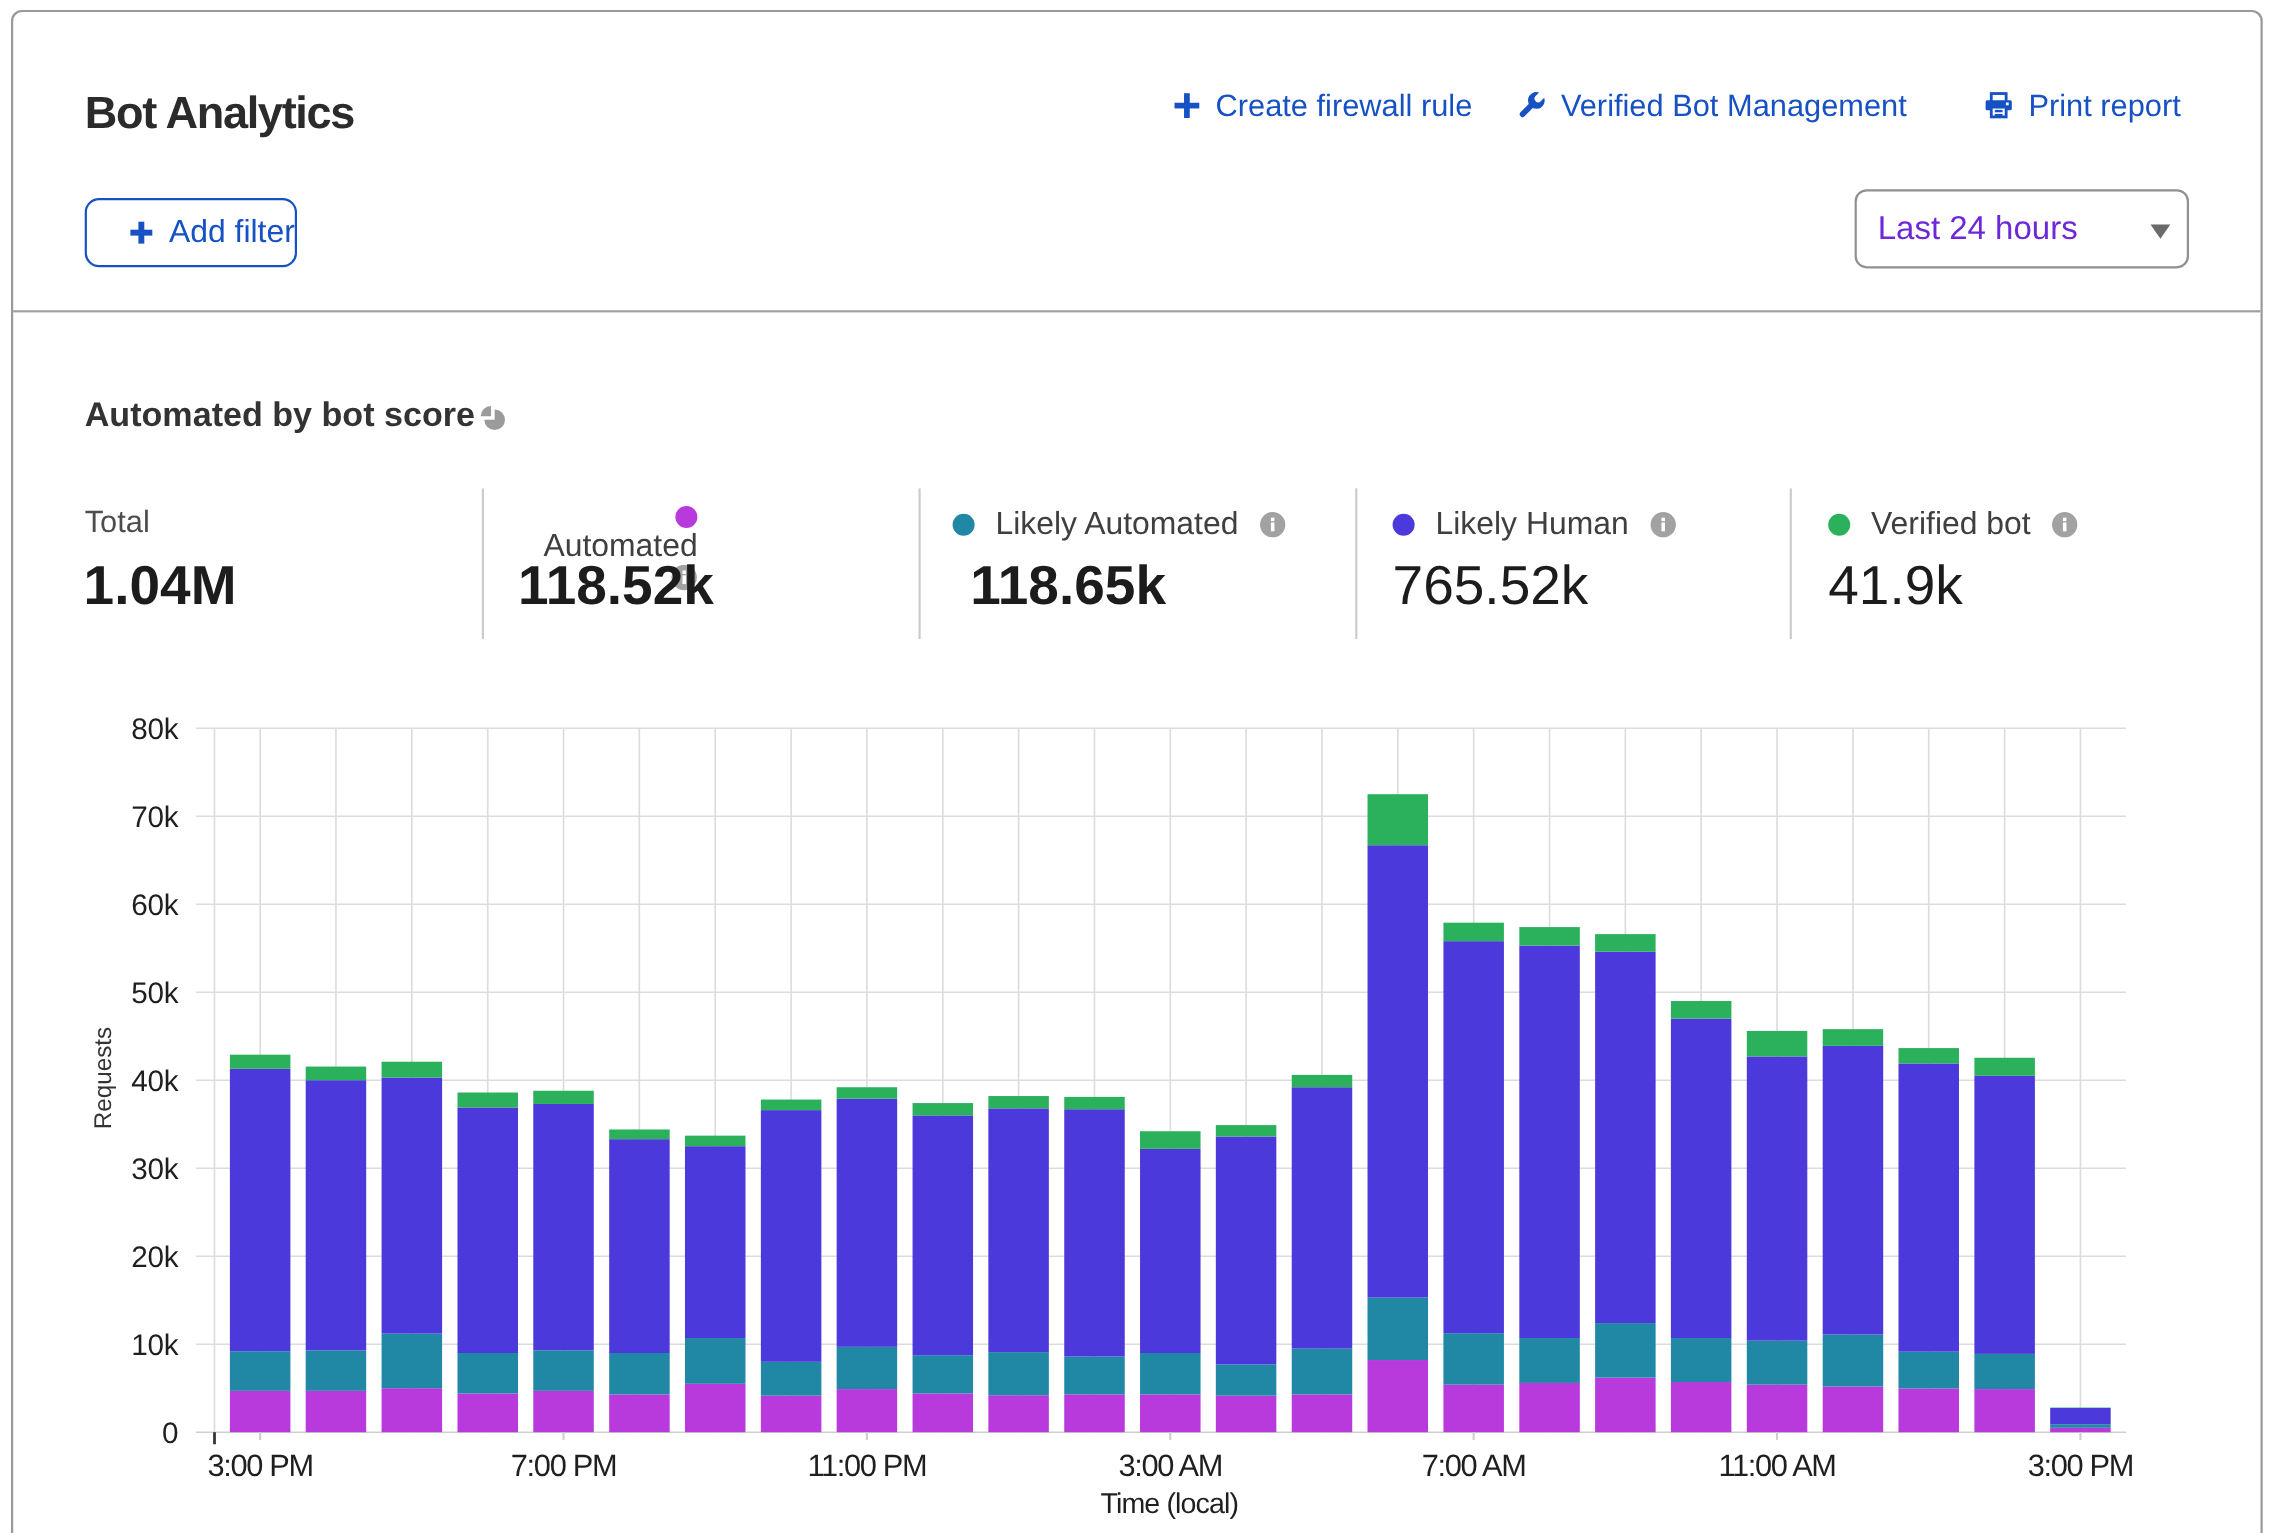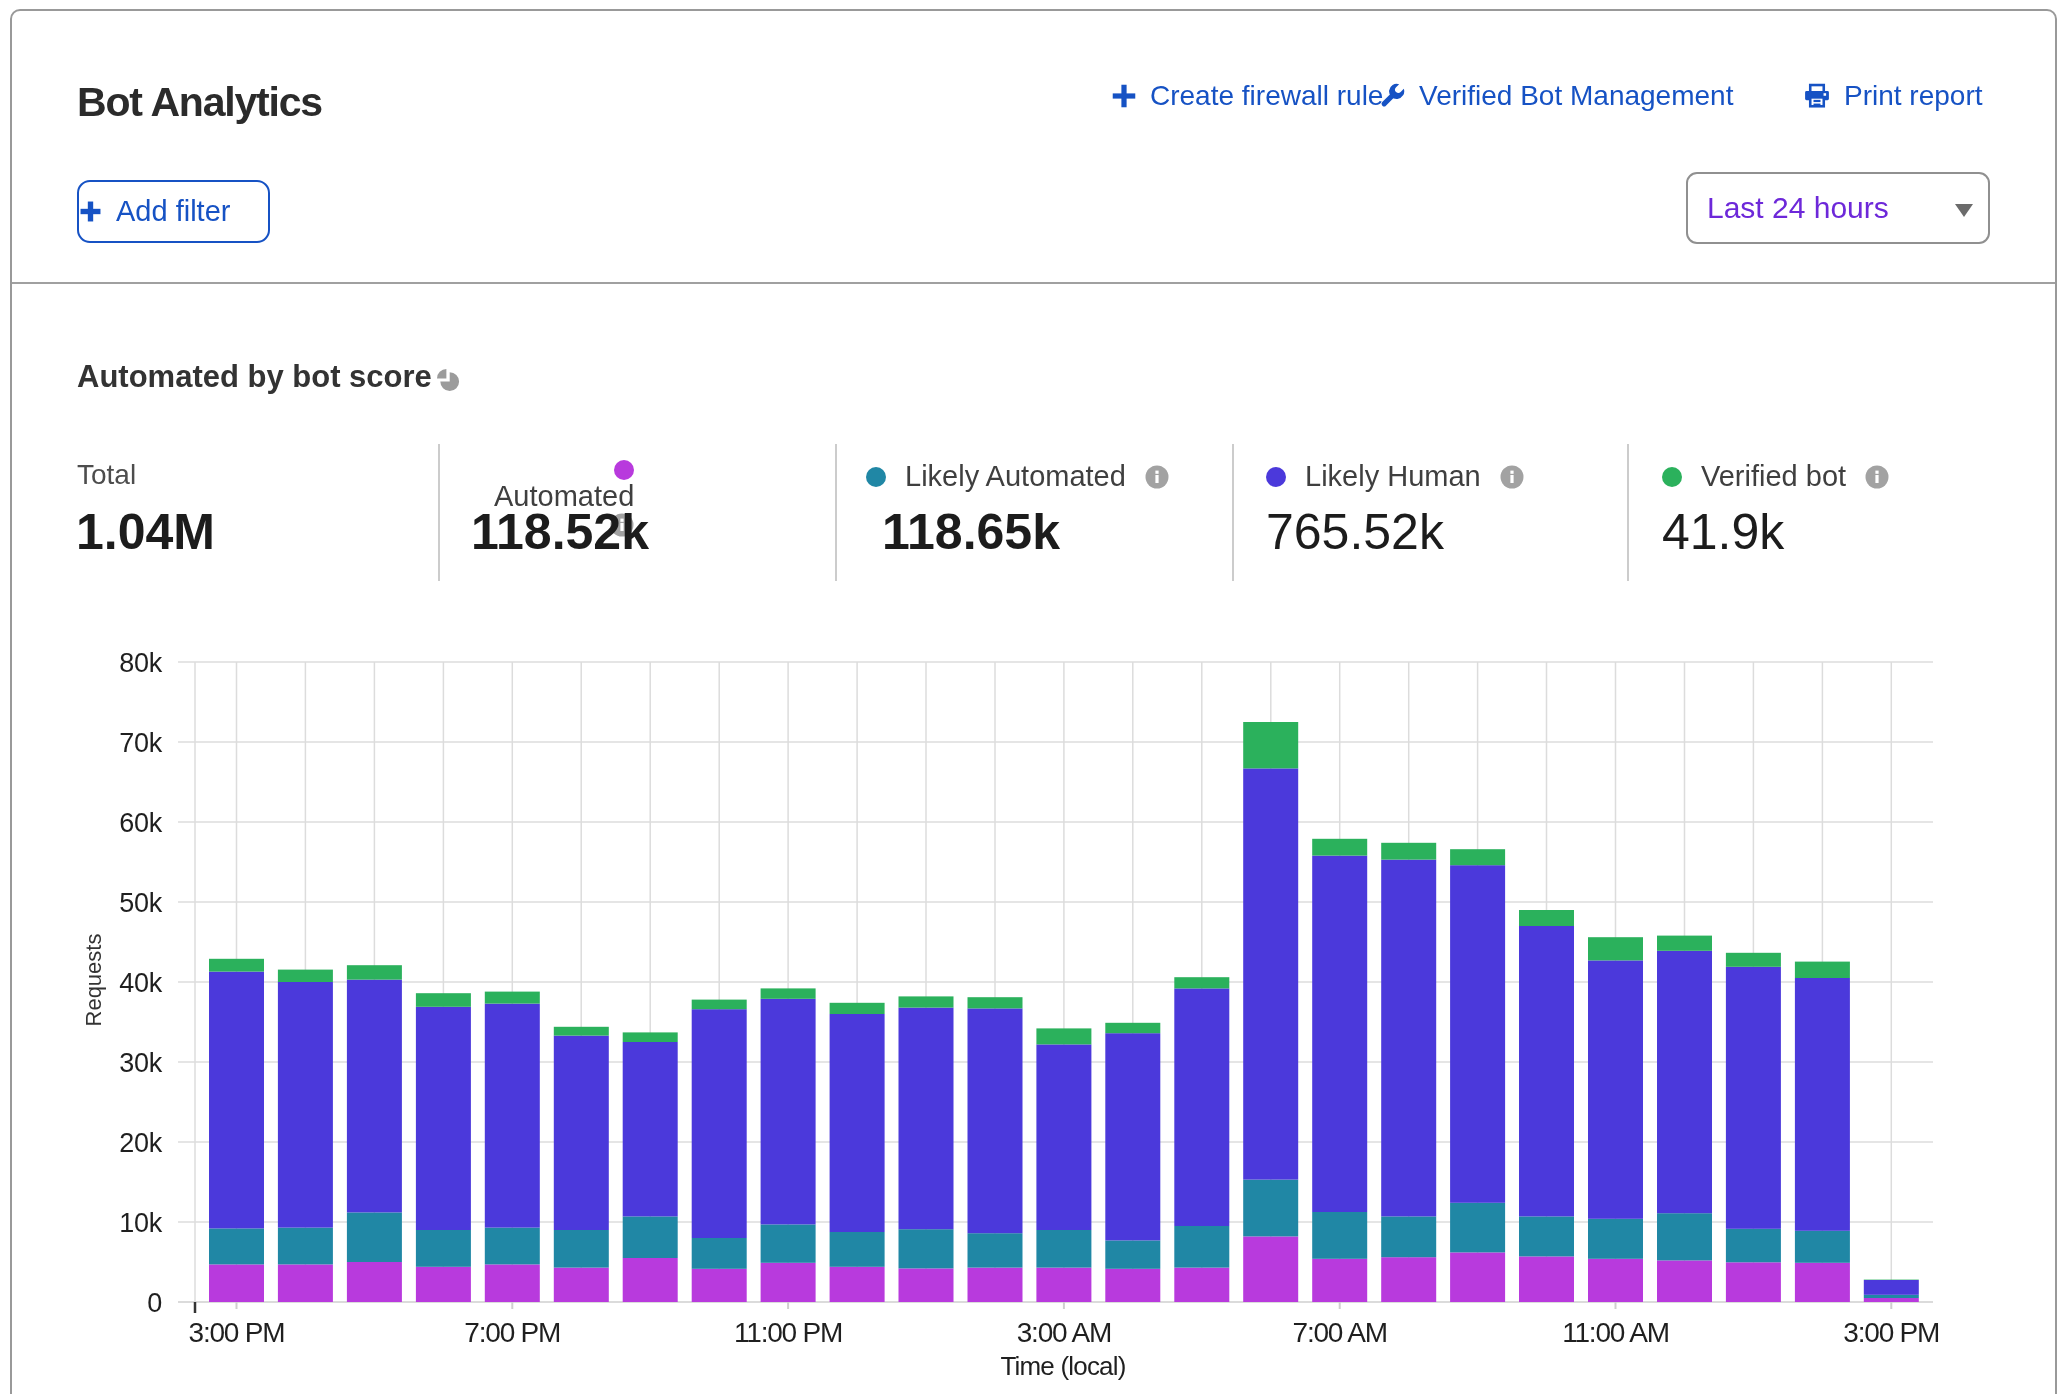--- a/index.html
+++ b/index.html
@@ -4,21 +4,21 @@
 html,body{margin:0;padding:0;background:#fff;font-family:"Liberation Sans",sans-serif;}
 body{width:2070px;height:1394px;position:relative;overflow:hidden;}
 .lnk{position:absolute;display:flex;align-items:center;gap:13px;color:#1652c4;font-size:28px;top:80px;}
 </style></head>
 <body>
 <div style="position:absolute;left:10px;top:9px;width:2043px;height:1500px;border:2px solid #999;border-radius:10px;"></div>
 <div style="position:absolute;left:12px;top:282px;width:2043px;height:2px;background:#a0a0a0;"></div>
 
 <div style="position:absolute;left:77px;top:82px;font-size:41px;font-weight:bold;color:#2b2b2b;line-height:41px;letter-spacing:-1.2px;">Bot Analytics</div>
 
-<div class="lnk" style="left:1111px;">
+<div class="lnk" style="left:1066px;">
     <svg width="26" height="26" viewBox="0 0 24 24" fill="#1652c4">
       <rect x="9.6" y="1.6" width="4.8" height="20.8"></rect>
       <rect x="1.6" y="9.6" width="20.8" height="4.8"></rect>
     </svg>
     <span>Create firewall rule</span>
   </div>
 <div class="lnk" style="left:1378px;">
     <svg width="28" height="28" viewBox="0 0 24 24">
       <g fill="#1652c4" transform="rotate(45 12 12)">
         <path d="M9.2 0.5 A6.5 6.5 0 1 0 14.8 0.5 L14.8 4.3 A2.8 2.8 0 0 1 9.2 4.3 Z"></path>
@@ -34,21 +34,21 @@
         <rect x="1.8" y="7.8" width="20.4" height="7.8" rx="1.2" fill="#1652c4"></rect>
         <rect x="17.6" y="9.6" width="2.2" height="2.2" fill="#fff"></rect>
         <rect x="6.2" y="13.2" width="11.6" height="7.6" fill="#fff" stroke="#1652c4" stroke-width="2.2"></rect>
         <rect x="9" y="15.3" width="6" height="1.9" fill="#1652c4"></rect>
         <rect x="9" y="18.5" width="6" height="1.9" fill="#1652c4"></rect>
       </g>
     </svg>
     <span>Print report</span>
   </div>
 
-<div style="position:absolute;left:77px;top:180px;width:189px;height:59px;border:2.5px solid #1652c4;border-radius:13px;display:flex;align-items:center;justify-content:flex-start;gap:14px;">
+<div style="position:absolute;left:77px;top:180px;width:189px;height:59px;border:2.5px solid #1652c4;border-radius:13px;display:flex;align-items:center;justify-content:flex-end;gap:14px;">
     <svg width="23" height="23" viewBox="0 0 24 24" fill="#1652c4">
       <rect x="9.2" y="1.6" width="5.6" height="20.8"></rect>
       <rect x="1.6" y="9.2" width="20.8" height="5.6"></rect>
     </svg>
     <span style="color:#1652c4;font-size:29px;">Add filter</span>
   </div>
 
 <div style="position:absolute;left:1686px;top:172px;width:300px;height:68px;border:2.5px solid #909090;border-radius:11px;display:flex;align-items:center;">
 <span style="font-size:30px;color:#6d28d9;margin-left:19px;">Last 24 hours</span>
 <span style="position:absolute;right:15px;top:30px;width:0;height:0;border-left:9px solid transparent;border-right:9px solid transparent;border-top:13px solid #6b6b6b;"></span>

